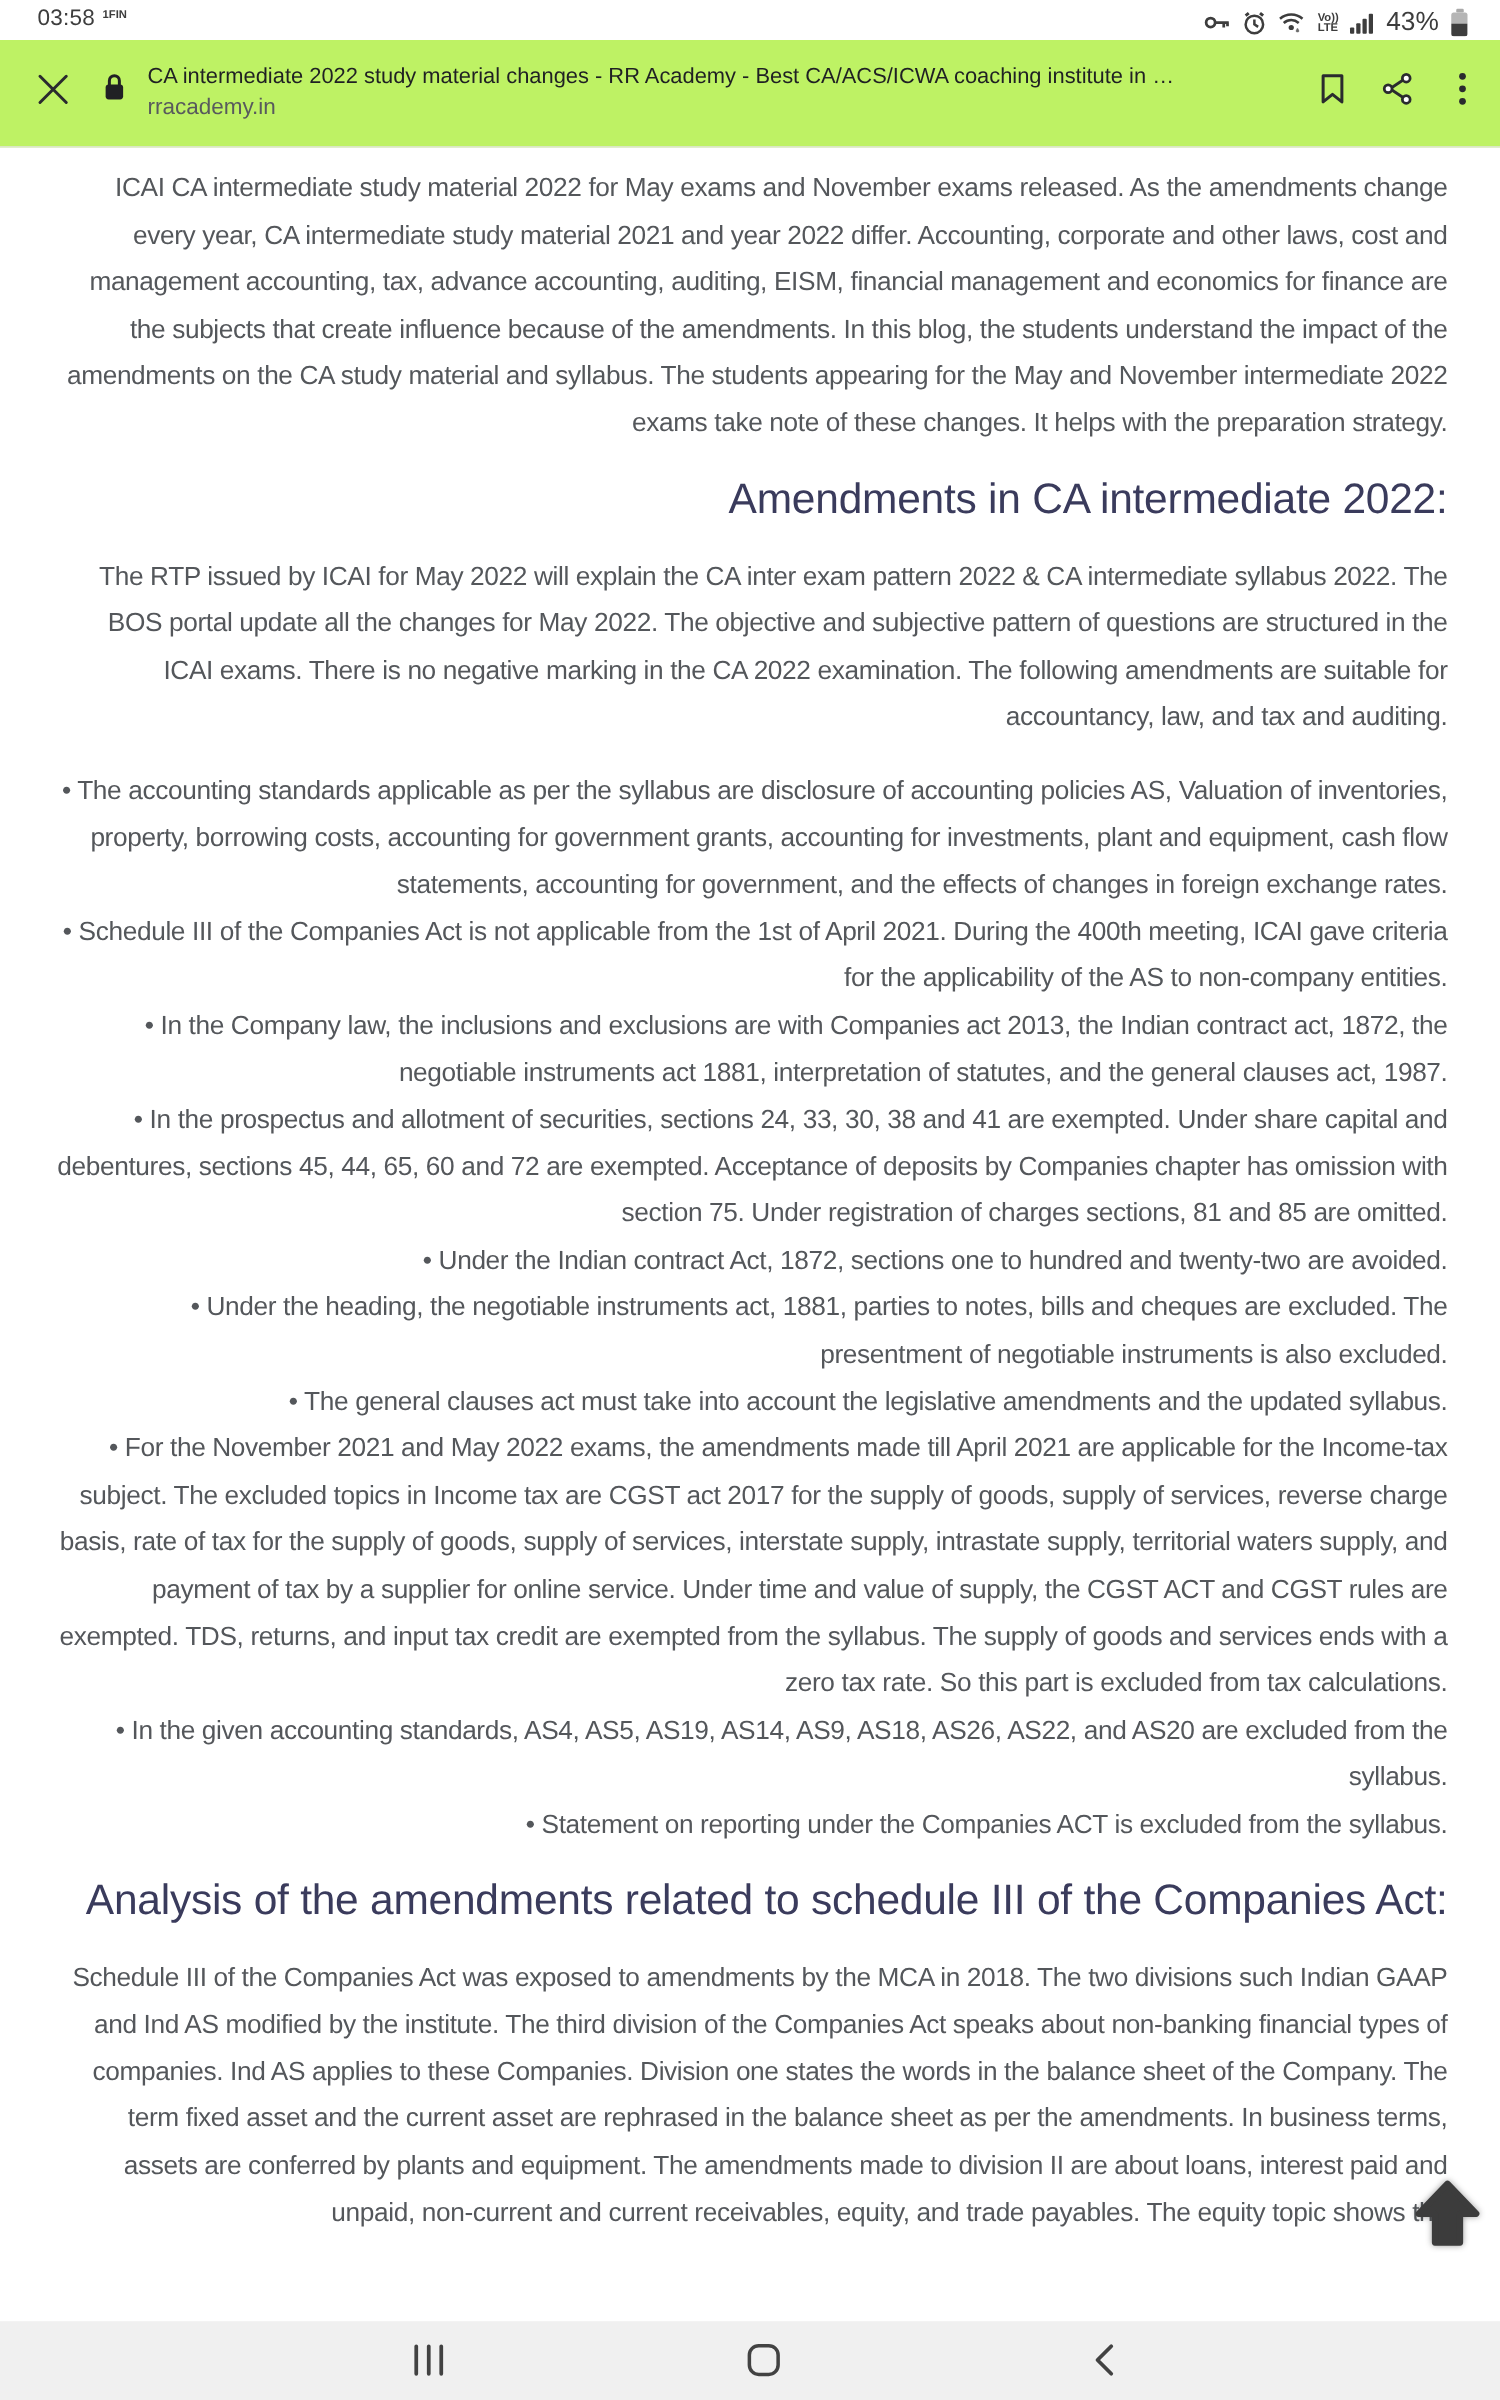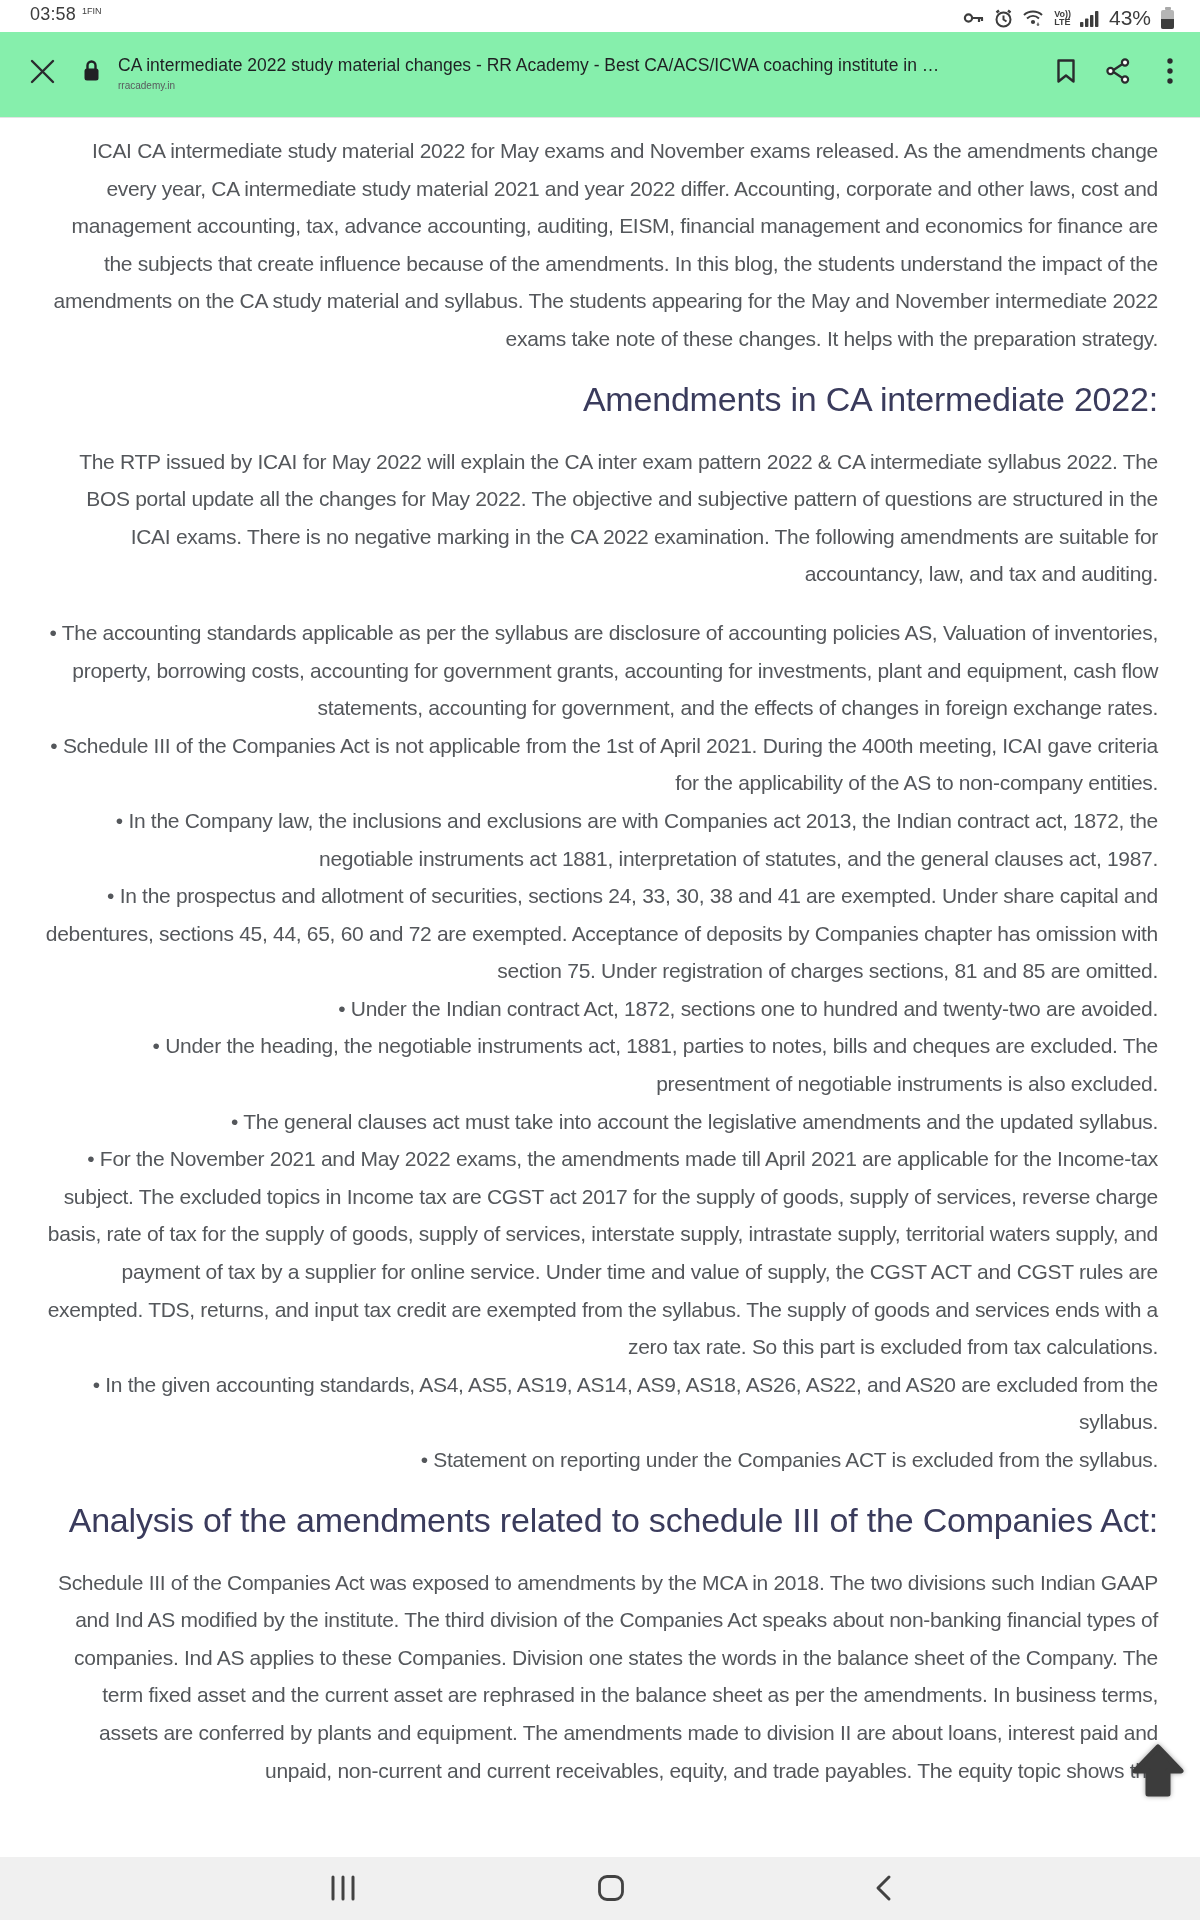--- a/index.html
+++ b/index.html
@@ -8,42 +8,42 @@
     background:#fff; font-family:"Liberation Sans", sans-serif;
   }
 
   
   .status-bar {
     height:32px; display:flex; justify-content:space-between; align-items:flex-start;
     padding:4px 26px 0 30px; color:#3d3d3d; box-sizing:border-box;
   }
   .sb-left { display:flex; align-items:flex-start; gap:6px; }
   .sb-time { font-size:18px; letter-spacing:0.2px; }
-  .sb-badge { font-size:9px; font-weight:400; margin-top:2px; }
+  .sb-badge { font-size:9px; font-weight:700; margin-top:2px; }
   .sb-right { display:flex; align-items:center; gap:8px; padding-top:2px; }
   .sb-right svg { display:block; }
   .volte { display:flex; flex-direction:column; align-items:flex-start; line-height:8px; }
   .volte span { font-size:9px; font-weight:700; color:#3d3d3d; }
   .sb-batt-text { font-size:21px; color:#3d3d3d; }
   .battery { position:relative; width:13px; height:22px; margin-left:2px; }
   .battery .cap { position:absolute; top:0; left:3.5px; width:6px; height:3px; background:#a9a9a9; border-radius:1px; }
   .battery .body { position:absolute; top:3px; left:0; width:13px; height:19px; background:#b5b5b5; border-radius:2px; overflow:hidden; }
   .battery .fill { position:absolute; bottom:0; left:0; width:100%; height:55%; background:#3d3d3d; }
 
   
   .browser-bar {
     height:86px; display:flex; align-items:center; padding:0 4px 4px 22px;
-    border-bottom:1px solid #e3e3e3; box-sizing:border-box; background:#86efac;
+    border-bottom:1px solid #e3e3e3; box-sizing:border-box; background:#bef264;
   }
   .icon-btn { border:none; background:transparent; padding:0; display:flex; align-items:center; justify-content:center; cursor:pointer; }
   .close-btn { width:40px; height:40px; margin-right:16px; }
   .lock-wrap { width:26px; margin-right:14px; display:flex; justify-content:center; }
   .title-block { flex:1; min-width:0; overflow:hidden; margin-right:10px; }
   .page-title { font-size:17.5px; color:#1f2023; white-space:nowrap; overflow:hidden; }
-  .page-url { font-size:10px; color:#585a5d; margin-top:4px; }
+  .page-url { font-size:18px; color:#585a5d; margin-top:4px; }
   .action-btn { width:52px; height:44px; }
 
   
   .content {
     padding:14px 42px 0 42px; color:#54575b;
     font-size:21px; line-height:37.6px; letter-spacing:-0.3px;text-align:right;
   }
   .content p { margin:0 0 21px 0; }
   .content h2 {
     font-size:34px; line-height:40px; font-weight:500;

